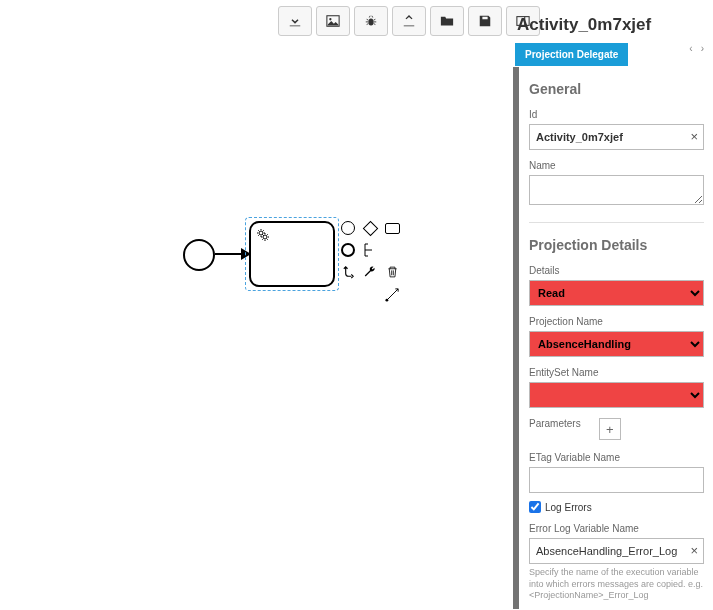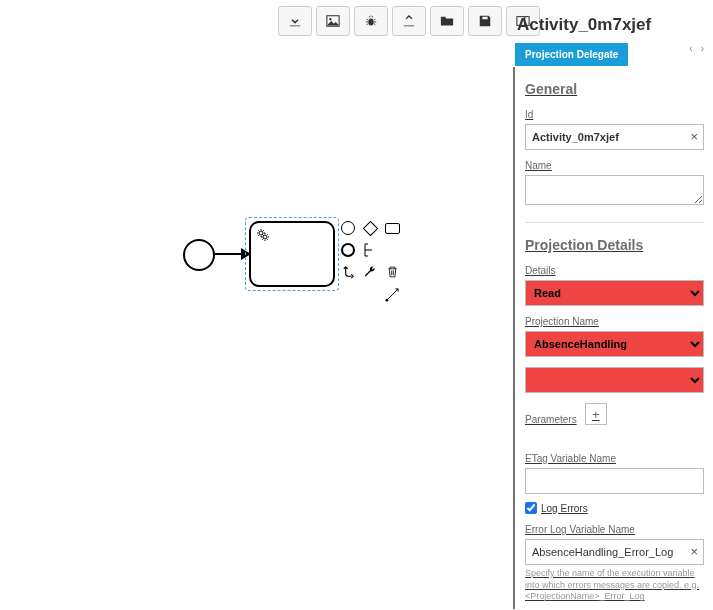--- a/index.html
+++ b/index.html
@@ -22,34 +22,34 @@
 .pal-circle { width: 14px; height: 14px; border: 1.5px solid #000; border-radius: 50%; }
 .pal-diamond { width: 11px; height: 11px; border: 1.5px solid #000; transform: rotate(45deg); }
 .pal-rect { width: 15px; height: 11px; border: 1.5px solid #000; border-radius: 2px; }
 .pal-thick-circle { width: 14px; height: 14px; border: 2.5px solid #000; border-radius: 50%; }
 
 .panel { position: absolute; right: 0; top: 0; width: 203px; height: 431px; padding: 3px; }
 .panel-title { font-size: 17px; font-weight: bold; padding: 12px 6px 8px 4px; color: #333; }
 .tab-row { display: flex; align-items: flex-start; justify-content: space-between; padding: 0 6px 0 2px; height: 24px; }
 .tab-active { background: #1a9dd8; color: #fff; font-size: 10px; font-weight: bold; padding: 6px 10px; display: inline-block; }
 .nav-arrows { display: flex; gap: 8px; color: #888; font-size: 10px; }
-.panel-content { border-left: 2px solid #737373; padding: 10px 6px 10px 10px; height: calc(610px - 68px); overflow: hidden; text-decoration: underline; }
+.panel-content { border-left: 6px solid #737373; padding: 10px 6px 10px 10px; height: calc(610px - 68px); overflow: hidden; }
 
 .section-head { font-size: 14px; font-weight: bold; color: #6f6f6f; margin: 4px 0 12px; }
 .hr { border: none; border-top: 1px solid #e0e0e0; margin: 14px 0; }
 .field-label { font-size: 10px; color: #666; margin-bottom: 4px; display: block; }
 .field-help { font-size: 9px; color: #999; margin-top: 3px; line-height: 1.3; }
 .inp-wrap { position: relative; margin-bottom: 10px; }
 .txt-input { width: 100%; height: 26px; border: 1px solid #bbb; padding: 4px 22px 4px 6px; font-size: 11px; color: #333; font-family: inherit; }
 .txt-input.bold { font-weight: bold; }
 .txt-area { width: 100%; height: 30px; border: 1px solid #bbb; padding: 4px 6px; font-size: 11px; resize: vertical; font-family: inherit; }
 .clear-x { position: absolute; right: 6px; top: 5px; font-size: 13px; color: #555; cursor: pointer; font-weight: normal; }
 .sel { width: 100%; height: 26px; border: 1px solid #bbb; padding: 3px 4px; font-size: 11px; font-weight: bold; font-family: inherit; background: #ef4444; }
 .sel.normal { font-weight: normal; }
-.params-row { display: flex; align-items: flex-end; gap: 8px; margin-bottom: 28px; }
+.params-row { display: flex; align-items: flex-start; gap: 18px; margin-bottom: 12px; }
 .add-btn { width: 22px; height: 22px; border: 1px solid #bbb; background: #fff; font-size: 13px; color: #666; cursor: pointer; display: flex; align-items: center; justify-content: center; }
 .cb-row { display: flex; align-items: center; gap: 4px; margin-bottom: 10px; font-size: 10px; color: #333; }
 .cb-row input { accent-color: #1a73e8; width: 12px; height: 12px; }
 </style>
 </head>
 <body>
 
 <div class="toolbar">
   <div class="toolbar-btn">
     <svg viewBox="0 0 16 16">
@@ -185,20 +185,21 @@
       </select>
     </div>
 
     <label class="field-label">Projection Name</label>
     <div class="inp-wrap">
       <select class="sel">
         <option>AbsenceHandling</option>
       </select>
     </div>
 
+    <label class="field-label">EntitySet Name</label>
     <div class="inp-wrap">
       <select class="sel normal">
         <option></option>
       </select>
     </div>
 
     <div class="params-row">
       <span class="field-label" style="margin-bottom:0">Parameters</span>
       <div class="add-btn">+</div>
     </div>

